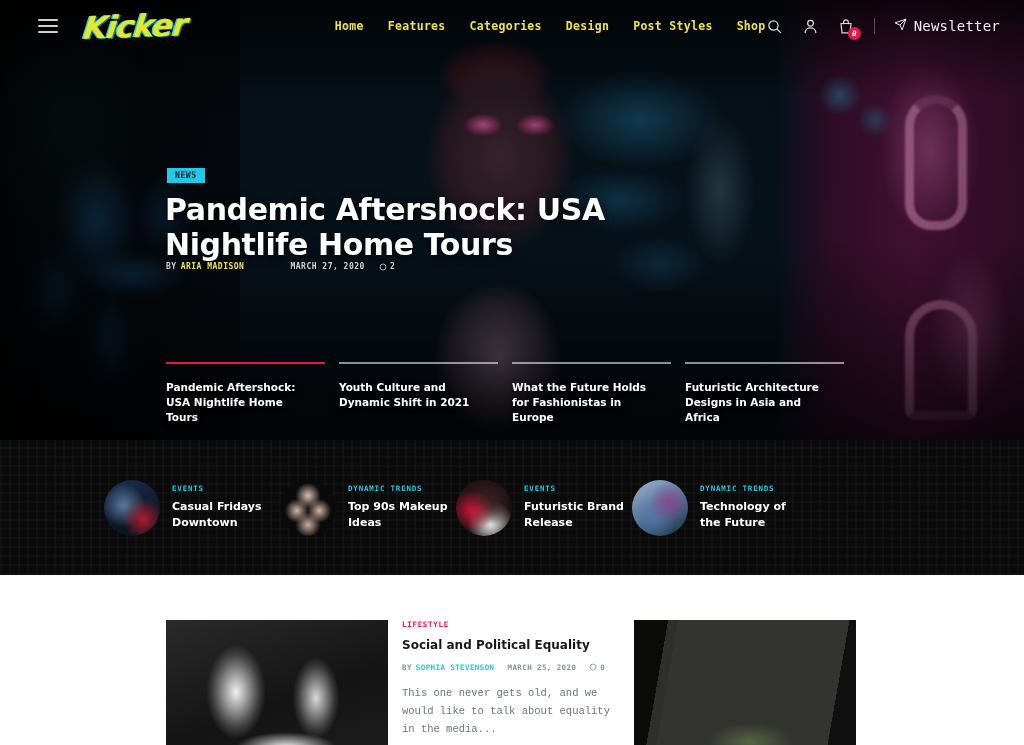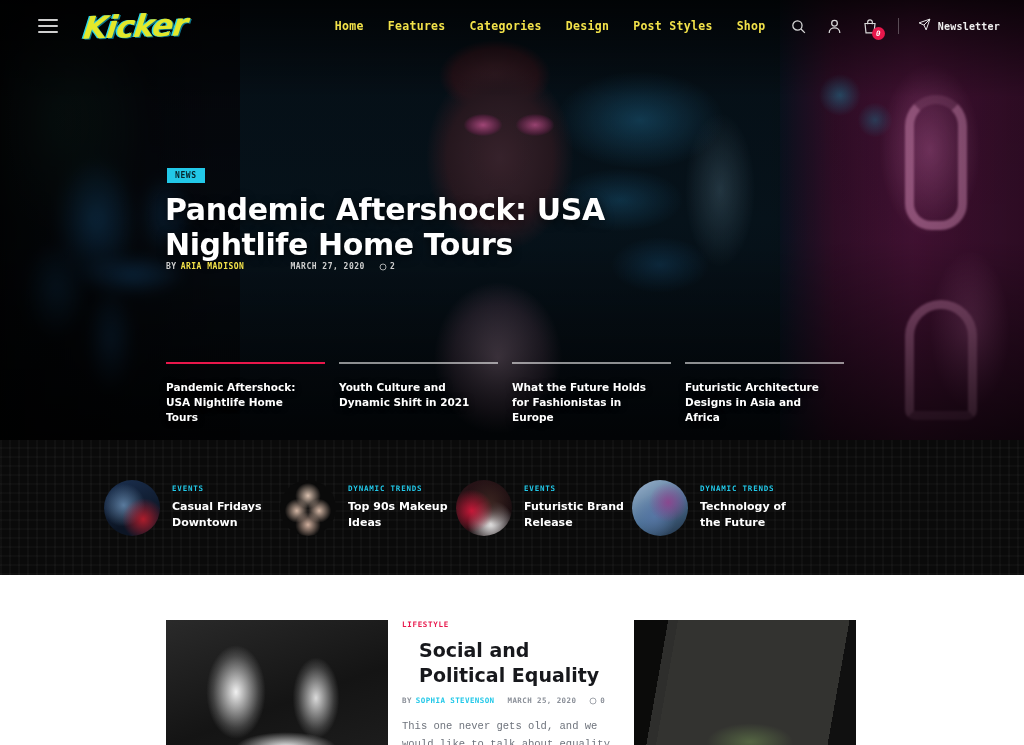--- a/index.html
+++ b/index.html
@@ -120,21 +120,21 @@
     min-width:13px; height:13px; padding:0 3px;
     border-radius:50%;
     background:#e8174b; color:#fff;
     font-size:7.5px; line-height:13px; text-align:center;
     font-family:"DejaVu Sans Mono", monospace; font-weight:bold;
   }
   .nav-div { width:1px; height:16px; background:rgba(255,255,255,.28); }
   .newsletter { display:flex; align-items:center; gap:7px; cursor:pointer;}
   .newsletter span.txt {
     color:#efefef; font-family:"DejaVu Sans Mono", monospace;
-    font-size:10px; font-weight:bold; letter-spacing:.2px; white-space:nowrap;
+    font-size:14px; font-weight:normal; letter-spacing:.2px; white-space:nowrap;
   }
 
   
   .hero-inner { position:absolute; left:0; top:0; width:907px; height:440px; z-index:10; }
   .tag-news {
     position:absolute; left:167px; top:168px;
     background:#22c8e8; color:#06232b;
     font-family:"DejaVu Sans Mono", monospace;
     font-size:8px; font-weight:bold; letter-spacing:.6px;
     padding:3px 8px 3px 8px; display:inline-block;
@@ -231,22 +231,22 @@
       radial-gradient(ellipse 70px 22px at 120px 128px, #fafafa, transparent 72%),
       linear-gradient(160deg,#2a2a2a,#141414 60%,#1d1d1d);
     cursor:pointer;
   }
   .post-body { width:232px; padding-left:14px; }
   .cat-red {
     color:#e8174b; font-family:"DejaVu Sans Mono", monospace;
     font-size:7.5px; font-weight:bold; letter-spacing:.7px; margin-bottom:9px;
   }
   .post-title {
-    color:#17181c; font-size:19px; line-height:1.3; font-weight:bold;
-    font-family:"DejaVu Sans", sans-serif; margin-bottom:9px; cursor:pointer;margin-left:17px;
+    color:#17181c; font-size:12px; line-height:1.3; font-weight:bold;
+    font-family:"DejaVu Sans", sans-serif; margin-bottom:9px; cursor:pointer;
   }
   .post-meta {
     display:flex; align-items:center;
     font-family:"DejaVu Sans Mono", monospace;
     font-size:7.5px; font-weight:bold; letter-spacing:.4px; margin-bottom:12px;
   }
   .post-meta .by { color:#8a8f98; }
   .post-meta .author { color:#22c8e8; margin-left:4px; }
   .post-meta .date { color:#8a8f98; margin-left:13px; }
   .post-meta .cm { color:#8a8f98; margin-left:13px; display:flex; align-items:center; gap:3px;}

